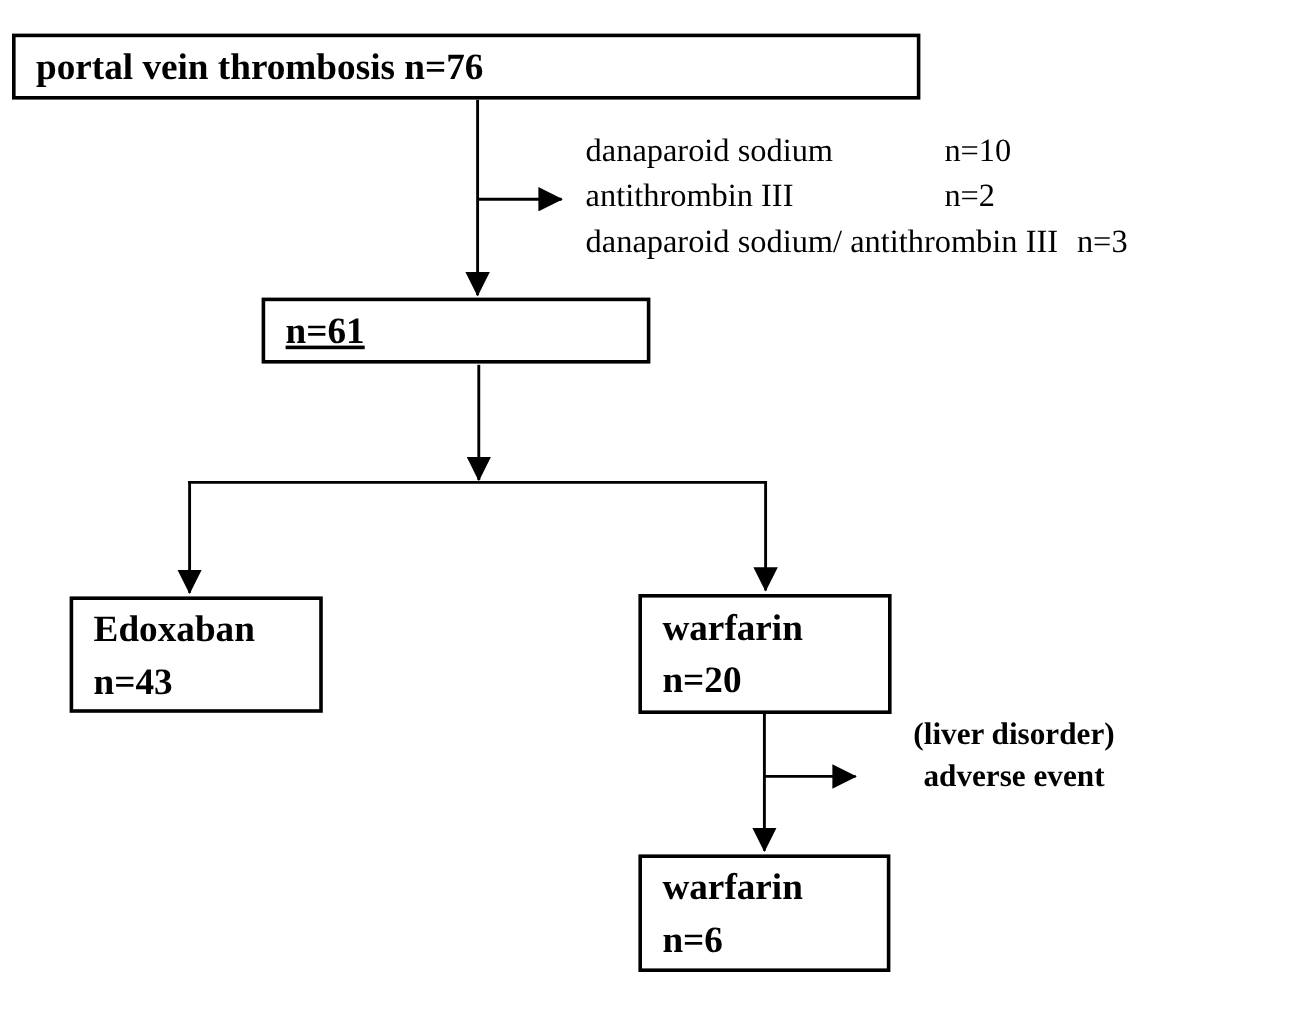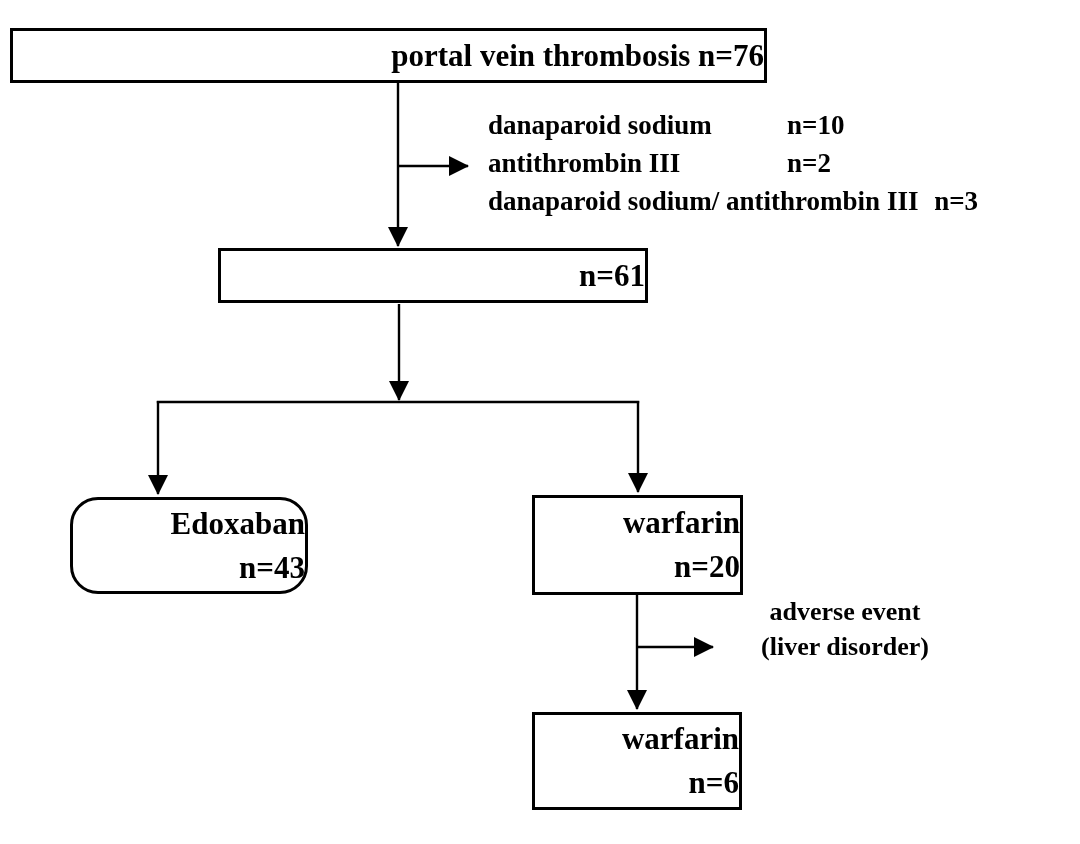--- a/index.html
+++ b/index.html
@@ -23,42 +23,42 @@
     width: 1080px;
     height: 844px;
   }
   .box {
     position: absolute;
     box-sizing: border-box;
     border: 3px solid #000000;
     background: #ffffff;
     display: flex;
     flex-direction: column;
-    align-items: flex-end;
+    align-items: flex-start;
     justify-content: center;
     text-align: center;
     font-weight: bold;
     font-size: 31px;
     line-height: 44px;
     padding-left: 17px;
   }
   .box-pvt      { left: 10px;  top: 28px;  width: 757px; height: 55px; }
-  .box-n61      { left: 218px; top: 248px; width: 430px; height: 55px; }
-  .box-edoxaban { left: 70px;  top: 497px; width: 238px; height: 97px; border-radius: 28px; }
+  .box-n61      { left: 218px; top: 248px; width: 324px; height: 55px; text-decoration: underline; }
+  .box-edoxaban { left: 58px;  top: 497px; width: 211px; height: 97px; }
   .box-warf18   { left: 532px; top: 495px; width: 211px; height: 100px; }
   .box-warf17   { left: 532px; top: 712px; width: 210px; height: 98px; }
 
   .excl-block {
     position: absolute;
     left: 488px;
     top: 106px;
     width: 575px;
     font-size: 27px;
     line-height: 38px;
-    font-weight: bold;
+    font-weight: normal;
   }
   .excl-row { position: relative; white-space: nowrap; }
   .excl-row .count-tab {
     position: absolute;
     left: 299px;
     top: 0;
   }
   .excl-row .count-inline {
     margin-left: 9px;
   }
@@ -122,22 +122,22 @@
     <span>Edoxaban</span>
     <span>n=43</span>
   </div>
 
   <div class="box box-warf18">
     <span>warfarin</span>
     <span>n=20</span>
   </div>
 
   <div class="adverse-block">
+    <div>(liver disorder)</div>
     <div>adverse event</div>
-    <div>(liver disorder)</div>
   </div>
 
   <div class="box box-warf17">
     <span>warfarin</span>
     <span>n=6</span>
   </div>
 
 </div>
 
 </body></html>

